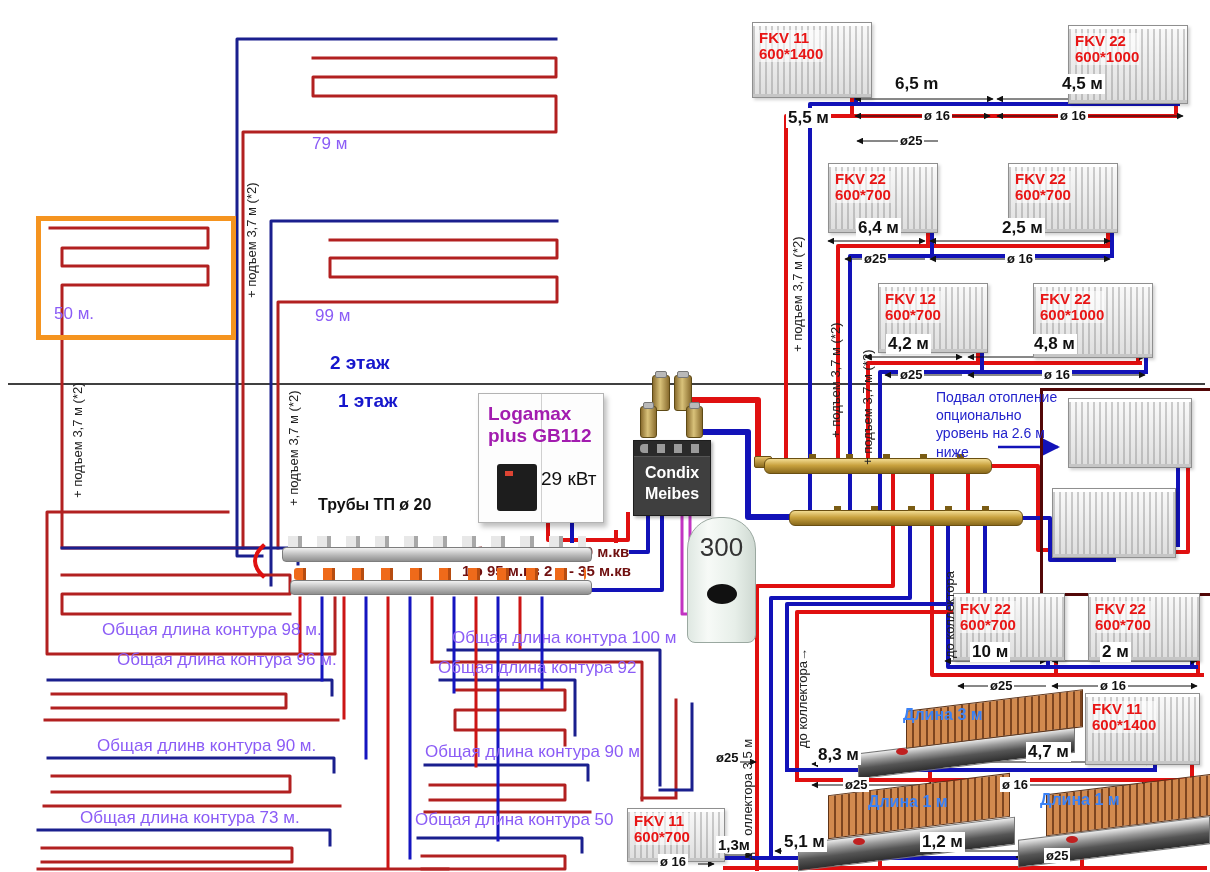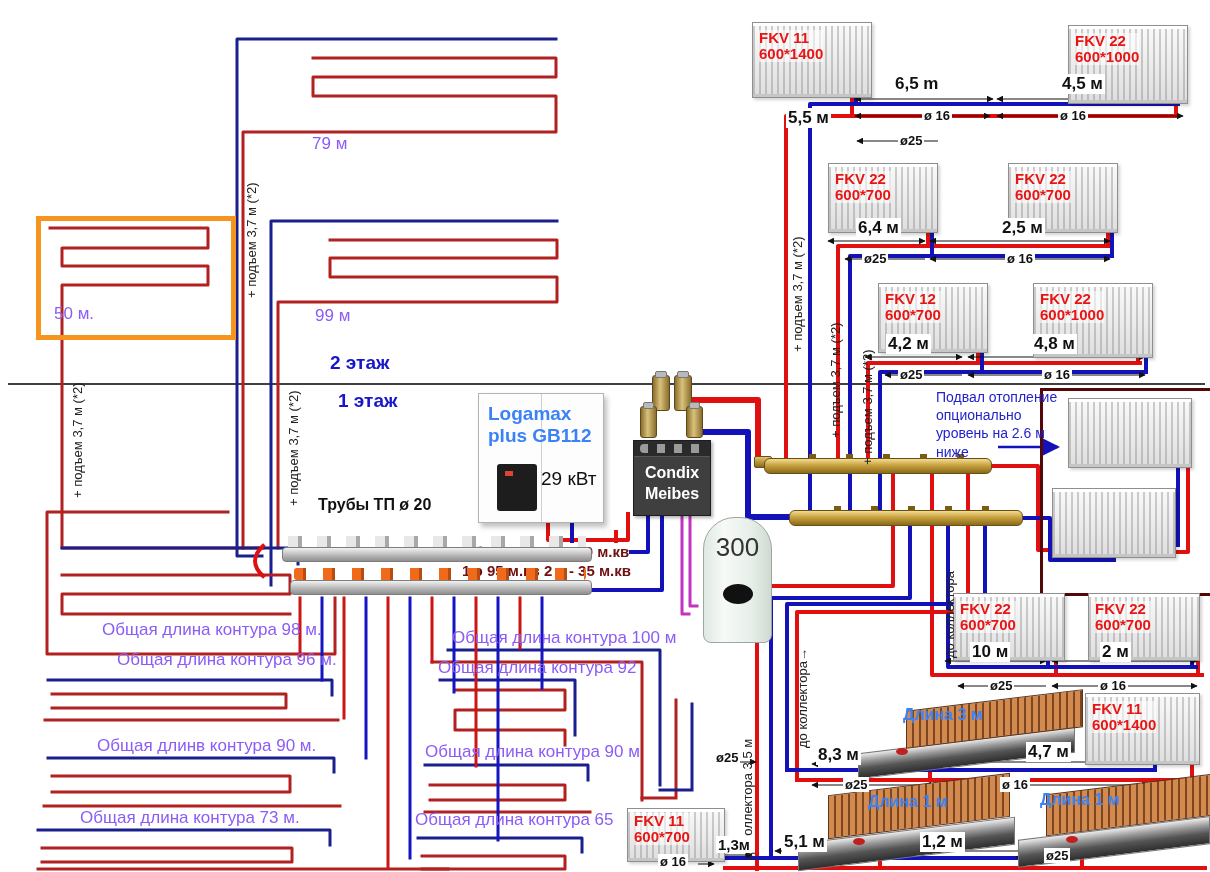--- a/index.html
+++ b/index.html
@@ -23,21 +23,21 @@
   .pump::before{content:"";position:absolute;left:2px;right:2px;top:-5px;height:5px;background:#b9b9b9;border:1px solid #777;border-radius:2px;}
   .orangebox{position:absolute;border:5px solid #f5941f;}
   .basebox{position:absolute;border:3px solid #530707;}
   .note{position:absolute;font-size:14px;color:#2222cc;line-height:1.3;white-space:nowrap;}
   .grate{position:absolute;background:repeating-linear-gradient(90deg,#d28a4f 0 5px,#7d4520 5px 7px);border:1px solid #5e3317;transform:skewY(-7deg);}
   .trench{position:absolute;background:linear-gradient(#ececec,#9a9a9a 30%,#555 60%,#2e2e2e);border:1px solid #777;transform:skewY(-7deg);}
   .trdot{position:absolute;width:12px;height:7px;background:#c02020;border-radius:50%;}
   .convlab{position:absolute;font-size:16px;font-weight:bold;color:#3b82f6;white-space:nowrap;}
   .boiler{position:absolute;background:#fdfdfd;border:1px solid #b3b3b3;box-shadow:3px 4px 5px rgba(0,0,0,.25);}
   .boiler .seam{position:absolute;left:50%;top:0;bottom:0;width:1px;background:#d0d0d0;}
-  .bname{position:absolute;left:9px;top:9px;font-size:19px;font-weight:bold;color:#3b82f6;line-height:1.15;white-space:nowrap;}
+  .bname{position:absolute;left:9px;top:9px;font-size:19px;font-weight:bold;color:#a21caf;line-height:1.15;white-space:nowrap;}
   .bpanel{position:absolute;left:18px;top:70px;width:40px;height:47px;background:#1d1d1d;border-radius:3px;}
   .bpanel::after{content:"";position:absolute;left:8px;top:7px;width:8px;height:5px;background:#d43;}
   .bpower{position:absolute;left:62px;top:74px;font-size:19px;color:#111;white-space:nowrap;}
   .condix{position:absolute;background:#3f3f3f;border:1px solid #1d1d1d;box-shadow:2px 2px 3px rgba(0,0,0,.3);}
   .condix::before{content:"";position:absolute;left:0;right:0;top:0;height:15px;background:#2a2a2a;
     border-bottom:1px solid #555;}
   .condix .dots{position:absolute;left:6px;top:3px;right:6px;height:9px;
     background:repeating-linear-gradient(90deg,#9a9a9a 0 8px,transparent 8px 17px);border-radius:4px;}
   .condix .ctext{position:absolute;left:0;right:0;top:22px;text-align:center;font-size:16px;font-weight:bold;color:#fff;line-height:1.3;}
   .tank{position:absolute;background:linear-gradient(90deg,#dfe8e2,#f7faf7 30%,#e7efe9 70%,#cfd9d2);
@@ -176,21 +176,21 @@
 <div class="lbl" style="left:312px;top:134px;">79 м</div>
 <div class="lbl" style="left:315px;top:306px;">99 м</div>
 <div class="lbl" style="left:54px;top:304px;">50 м.</div>
 <div class="lbl" style="left:102px;top:620px;">Общая длина контура 98 м.</div>
 <div class="lbl" style="left:103px;top:650px;margin-left:14px;">Общая длина контура 96 м.</div>
 <div class="lbl" style="left:97px;top:736px;">Общая длинв контура 90 м.</div>
 <div class="lbl" style="left:80px;top:808px;">Общая длина контура 73 м.</div>
 <div class="lbl" style="left:452px;top:628px;">Общая длина контура 100 м</div>
 <div class="lbl" style="left:438px;top:658px;">Общая длина контура 92</div>
 <div class="lbl" style="left:425px;top:742px;">Общая длина контура 90 м</div>
-<div class="lbl" style="left:415px;top:810px;">Общая длина контура 65</div>
+<div class="lbl" style="left:415px;top:810px;">Общая длина контура 50</div>
 
 <div class="lbl" style="left:318px;top:496px;font-weight:bold;color:#111;font-size:16px;">Трубы ТП  ø  20</div>
 <div class="lbl" style="left:462px;top:543px;font-weight:bold;color:#701010;font-size:15px;background:#fff;">Общая пл. ТП 130 м.кв</div>
 <div class="lbl" style="left:462px;top:562px;font-weight:bold;color:#701010;font-size:15px;background:#fff;">1 э  95 м.кв   2 э - 35 м.кв</div>
 
 <div class="boiler" style="left:478px;top:393px;width:124px;height:128px;">
   <div class="seam"></div>
   <div class="bname">
     <div>Logamax</div>
     <div>plus GB112</div>
@@ -205,21 +205,21 @@
 <div class="pump" style="left:686px;top:406px;width:15px;height:30px;"></div>
 <div class="condix" style="left:633px;top:440px;width:76px;height:74px;">
   <div class="dots"></div>
   <div class="ctext">
     <div>Condix</div>
     <div>Meibes</div>
   </div>
 </div>
 <div class="nipple" style="left:754px;top:456px;width:16px;height:10px;"></div>
 
-<div class="tank" style="left:687px;top:517px;width:67px;height:124px;margin-left:16px;">
+<div class="tank" style="left:687px;top:517px;width:67px;height:124px;">
   <div class="tnum">300</div>
   <div class="toval"></div>
 </div>
 
 <div class="abs" style="left:280px;top:536px;width:312px;height:64px;">
   <div class="mcaps" style="left:8px;top:0;width:298px;height:11px;"></div>
   <div class="mrail" style="left:2px;top:11px;width:308px;height:13px;"></div>
   <div class="mknobs" style="left:14px;top:32px;width:292px;height:12px;"></div>
   <div class="mrail" style="left:10px;top:44px;width:300px;height:13px;"></div>
 </div>

